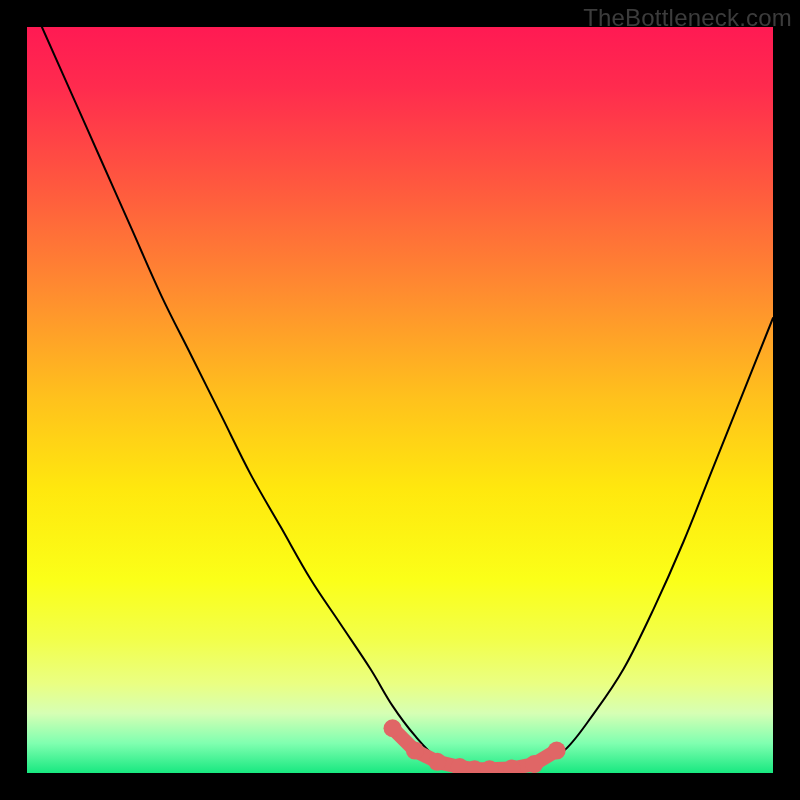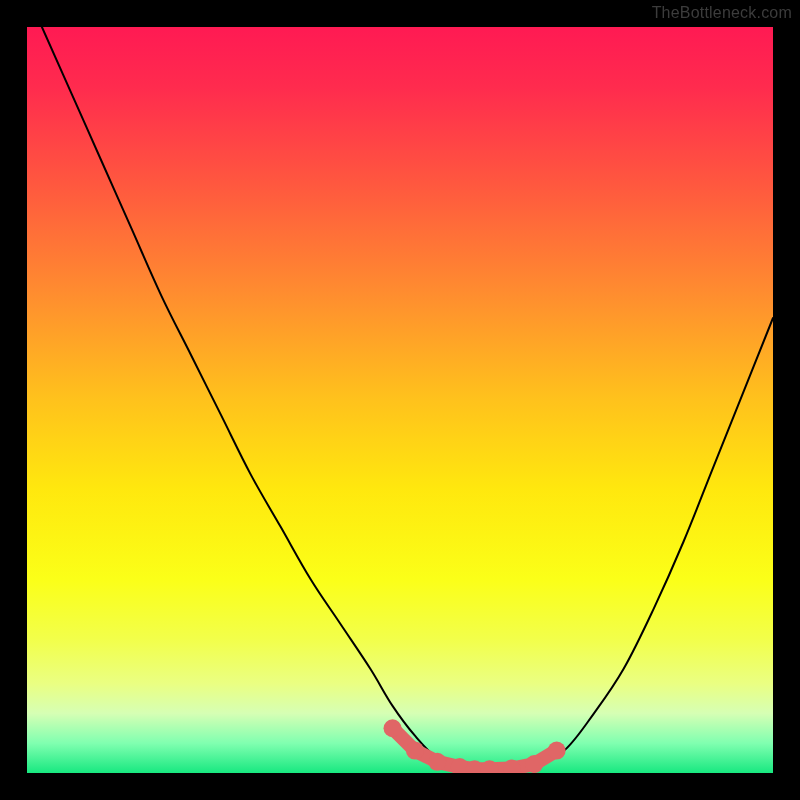--- a/index.html
+++ b/index.html
@@ -22,21 +22,21 @@
     left: 27px;
     top: 27px;
     width: 746px;
     height: 746px;
   }
   .watermark {
     position: absolute;
     top: 4px;
     right: 8px;
     color: #3c3c3c;
-    font-size: 16px;
+    font-size: 24px;
     font-weight: 500;
     letter-spacing: 0.2px;
   }
 </style>
 </head>
 <body>
 
 <div class="stage">
   <div class="watermark">TheBottleneck.com</div>
   <svg class="plot" viewBox="0 0 746 746" preserveAspectRatio="none">

